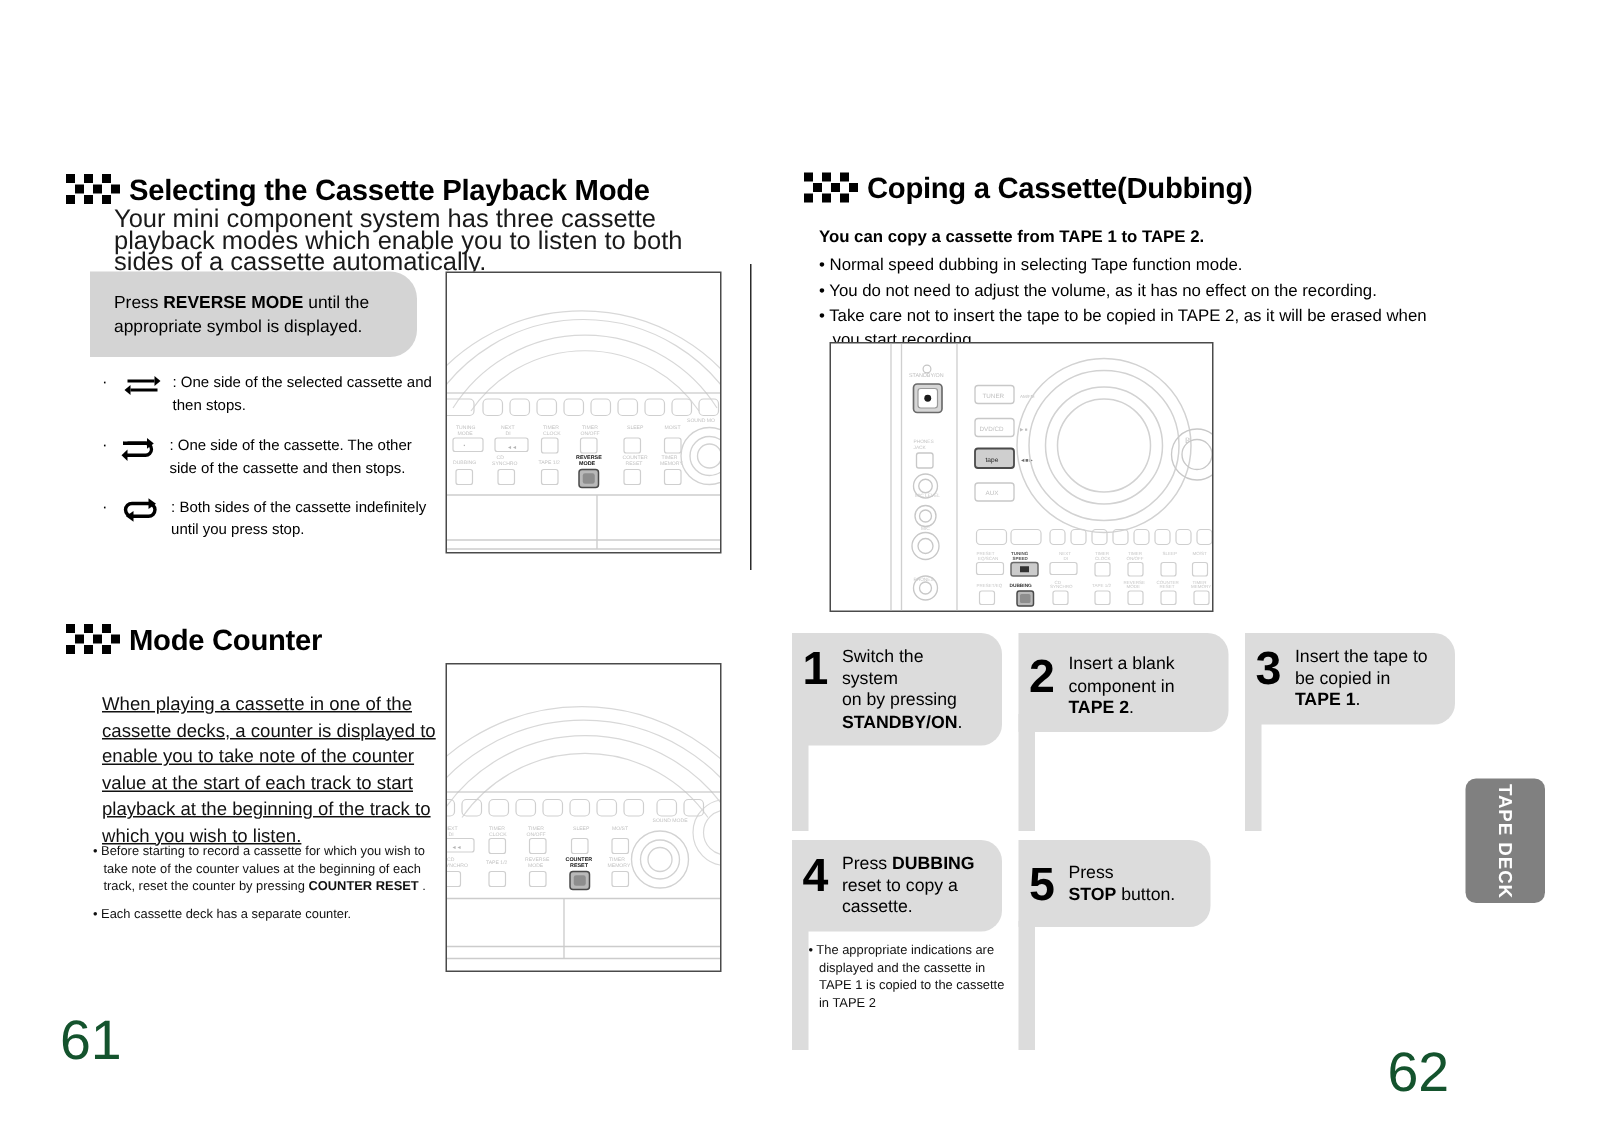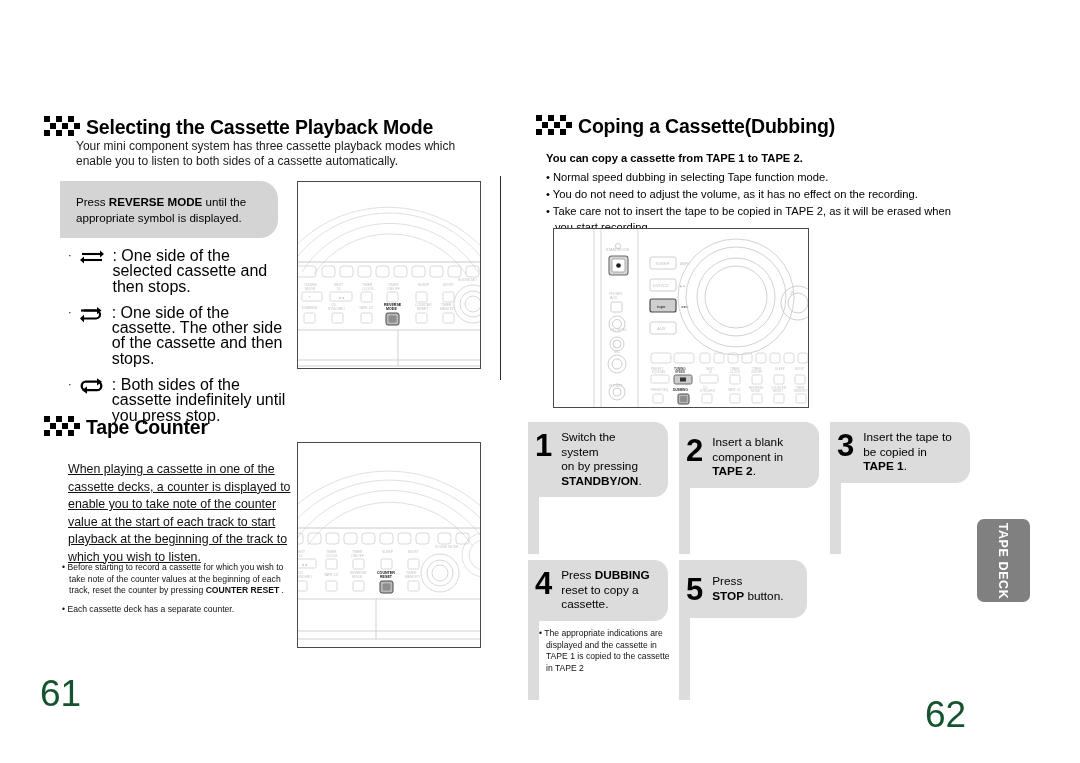--- a/index.html
+++ b/index.html
@@ -19,21 +19,21 @@
     position: absolute; background: #000; width: 6px; height: 6px; display: block;
   }
   .sec-title {
     font-size: 19.5px; font-weight: bold; letter-spacing: -0.2px;
     margin-left: 4px; white-space: nowrap;
   }
 
   
   .intro {
     position: absolute;
-    font-size: 12px; line-height: 14.5px; color: #1a1a1a;
+    font-size: 17px; line-height: 14.5px; color: #1a1a1a;
   }
   .para {
     position: absolute;
     font-size: 12.4px; line-height: 17.5px; color: #111;
   }
   .fine {
     position: absolute;
     font-size: 8.6px; line-height: 11.6px; color: #111;
   }
   .fine p { margin-bottom: 7px; text-indent: -7px; padding-left: 7px; }
@@ -50,21 +50,21 @@
   .callout b { font-weight: bold; }
 
   
   .modes { position: absolute; }
   .mode-row { display: flex; margin-bottom: 11px; }
   .mode-dot { width: 9px; font-size: 11px; line-height: 15px; color:#000; }
   .mode-sym {
     width: 40px; flex: 0 0 40px; display: flex;
     align-items: flex-start; justify-content: center; padding-top: 1px;
   }
-  .mode-txt { font-size: 16px; line-height: 15.3px; }
+  .mode-txt { font-size: 10px; line-height: 15.3px; }
 
   
   .rbullets { position: absolute; font-size: 11.2px; line-height: 16px; }
   .rbullets .lead { font-weight: bold; font-size: 11.2px; margin-bottom: 3px; }
   .rbullets ul { list-style: none; }
   .rbullets li { text-indent: -9px; padding-left: 9px; margin-bottom: 1px; }
 
   
   .device {
     position: absolute; background: #fff; border: 1px solid #4a4a4a;
@@ -279,21 +279,21 @@
       <i style="left:0px;  top:4px;"></i>
       <i style="left:0px;  top:18px;"></i>
       <i style="left:6px;  top:11px;"></i>
       <i style="left:12px; top:4px;"></i>
       <i style="left:12px; top:18px;"></i>
       <i style="left:18px; top:11px;"></i>
       <i style="left:24px; top:4px;"></i>
       <i style="left:24px; top:18px;"></i>
       <i style="left:30px; top:11px;"></i>
     </span>
-    <span class="sec-title">Tape Counter</span>
+    <span class="sec-title">Mode Counter</span>
   </div>
 
   <div class="para" style="left:68px; top:461px; width:224px;text-decoration:underline;">When playing a cassette in one of the cassette decks, a counter is displayed to enable you to take note of the counter value at the start of each track to start playback at the beginning of the track to which you wish to listen.</div>
 
   <div class="fine" style="left:62px; top:562px; width:228px;">
     <p><span>• Before starting to record a cassette for which you wish to take note of the counter values at the beginning of each track, reset the counter by pressing </span><b>COUNTER RESET</b><span> .</span></p>
     <p><span>• Each cassette deck has a separate counter.</span></p>
   </div>
 
   <div class="device" style="left:297px; top:442px; width:184px; height:206px;">

